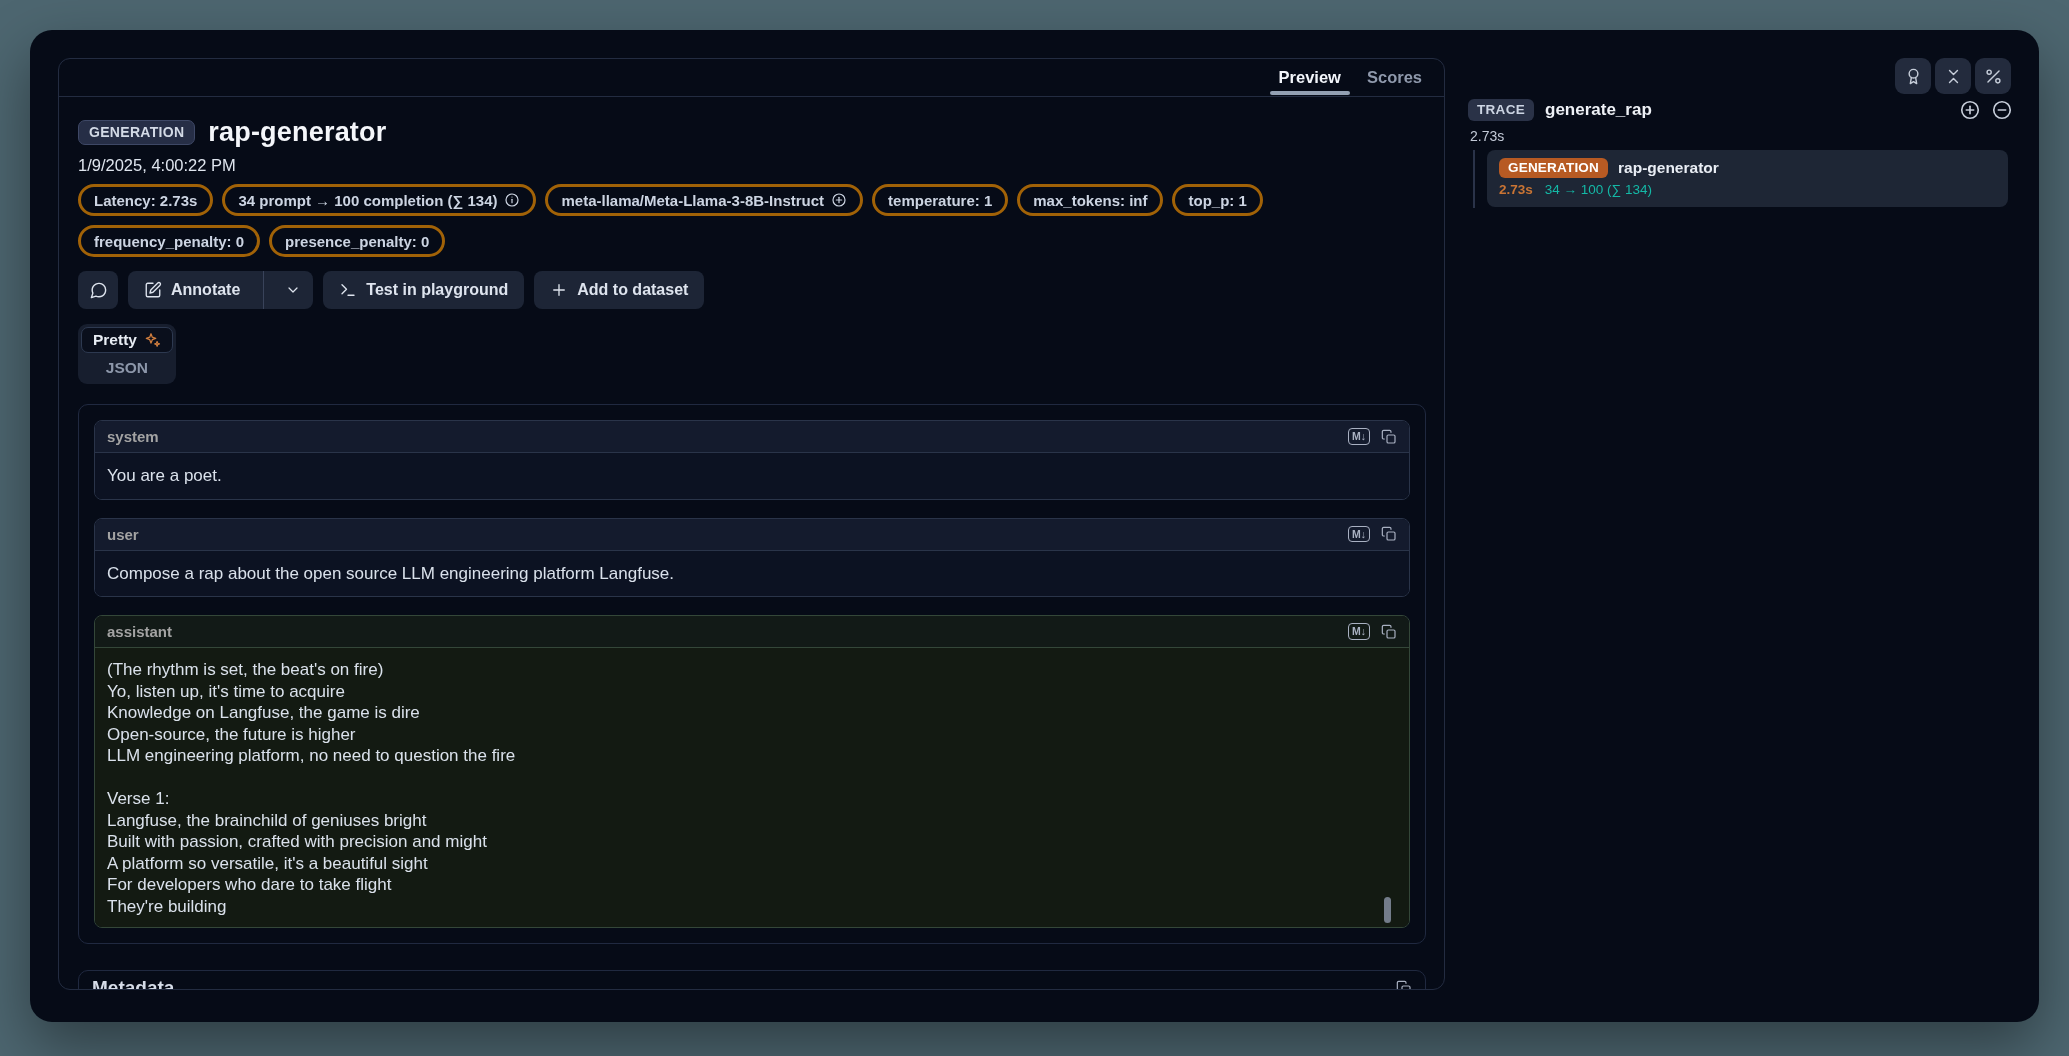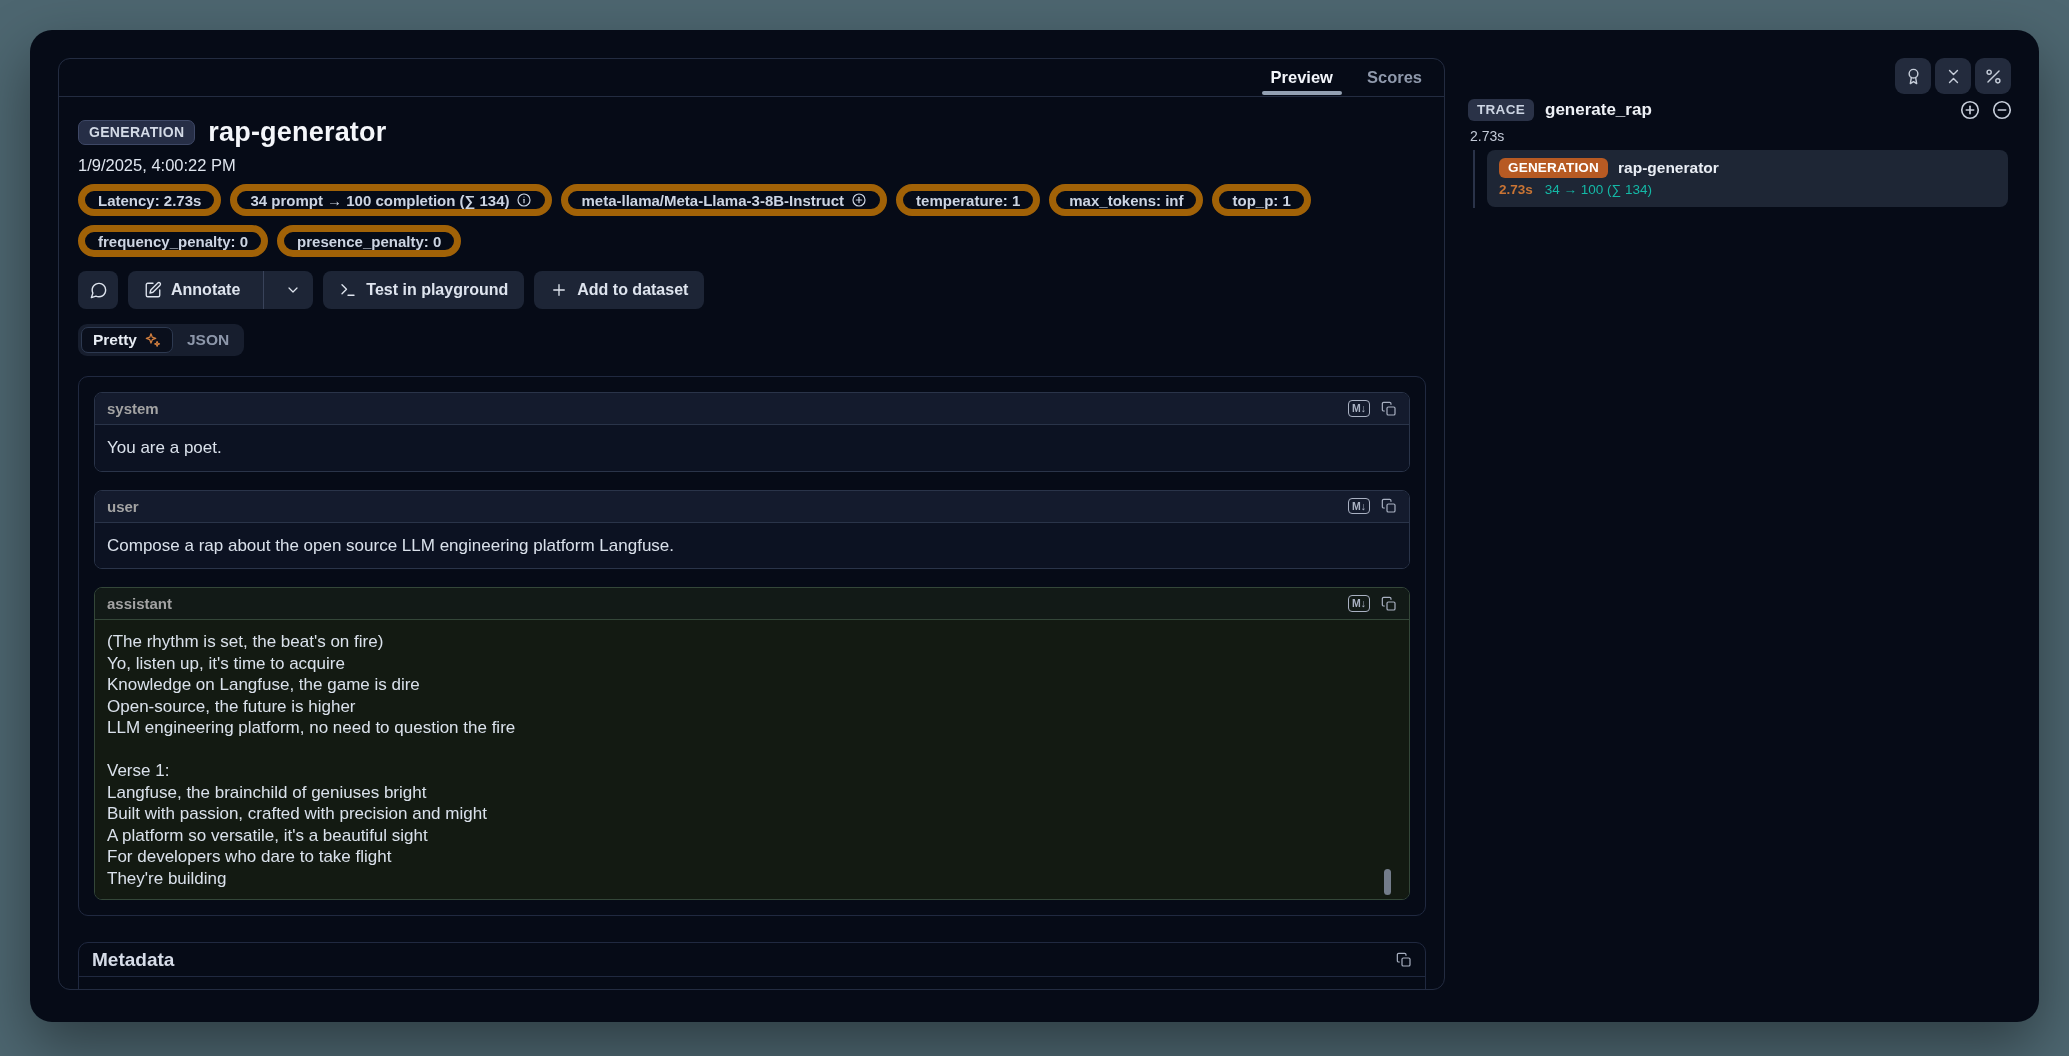--- a/index.html
+++ b/index.html
@@ -18,61 +18,61 @@
   }
 
   
   .main-panel {
     position:absolute; left:28px; top:28px; width:1387px; height:932px;
     border:1px solid #232c41; border-radius:12px; overflow:hidden;
   }
   .tabbar {
     height:38px; border-bottom:1px solid #232c41;
     display:flex; justify-content:flex-end; align-items:center;
-    padding-right:22px; gap:34px;
+    padding-right:22px; gap:26px;
   }
   .tab { font-size:16.5px; font-weight:700; color:#8f99ac; position:relative; cursor:pointer; }
   .tab.active { color:#f2f5fa; }
   .tab.active::after {
     content:""; position:absolute; left:-9px; right:-9px; bottom:-8px; height:4px;
     background:#93a0b2; border-radius:2px;
   }
   .content { padding:20px 18px 0 19px; }
 
   .header-row { display:flex; align-items:center; gap:13px; }
   .type-badge {
     font-size:14px; font-weight:700; color:#d3dae6; letter-spacing:.3px;
     background:#262e46; border:1px solid #3e4866; padding:3px 10px 4px; border-radius:7px;
   }
   .page-title { font-size:27px; font-weight:700; color:#f4f6fa; letter-spacing:.2px; }
   .timestamp { margin-top:8px; font-size:16.5px; color:#dfe5ee; }
 
   .chips { margin-top:9px; display:flex; gap:9px; flex-wrap:wrap; }
   .chip {
     height:32px; display:inline-flex; align-items:center; gap:7px; padding:4px 13px;
-    border:7px solid #a16207; border-radius:999px;
+    border:3px solid #a16207; border-radius:999px;
     font-size:15px; font-weight:700; color:#ccd4e2; white-space:nowrap;
   }
   .chip svg { flex:0 0 auto; }
 
   .actions { margin-top:14px; display:flex; gap:10px; align-items:flex-end; }
   .btn {
     height:38px; background:#1d2536; border-radius:8px; border:none;
     display:inline-flex; align-items:center; gap:9px; padding:0 16px;
     font-family:inherit; font-size:16px; font-weight:700; color:#dee4ee; cursor:pointer;
   }
   .btn.square { width:40px; padding:0; justify-content:center; }
   .btn.split { padding:0; }
   .split-main { display:inline-flex; align-items:center; gap:9px; padding:0 14px 0 16px; height:100%; }
   .split-divider { width:1px; height:38px; background:#39435a; }
   .split-caret { width:40px; height:100%; display:inline-flex; align-items:center; justify-content:center; }
 
   .view-toggle {
     margin-top:15px; display:inline-flex; align-items:center;
-    background:#171e2e; border-radius:9px; padding:3px; gap:2px;
+    background:#171e2e; border-radius:9px; padding:3px; gap:2px;flex-direction:column;
   }
   .seg {
     display:inline-flex; align-items:center; gap:7px; padding:4px 12px;
     font-size:15.5px; font-weight:700; color:#8d97aa; border-radius:7px; cursor:pointer;
   }
   .seg.active { background:#0a0f1c; border:1px solid #2d3950; color:#e8edf4; padding:3px 11px; }
 
   
   .messages {
     margin-top:20px; border:1px solid #202940; border-radius:10px;

